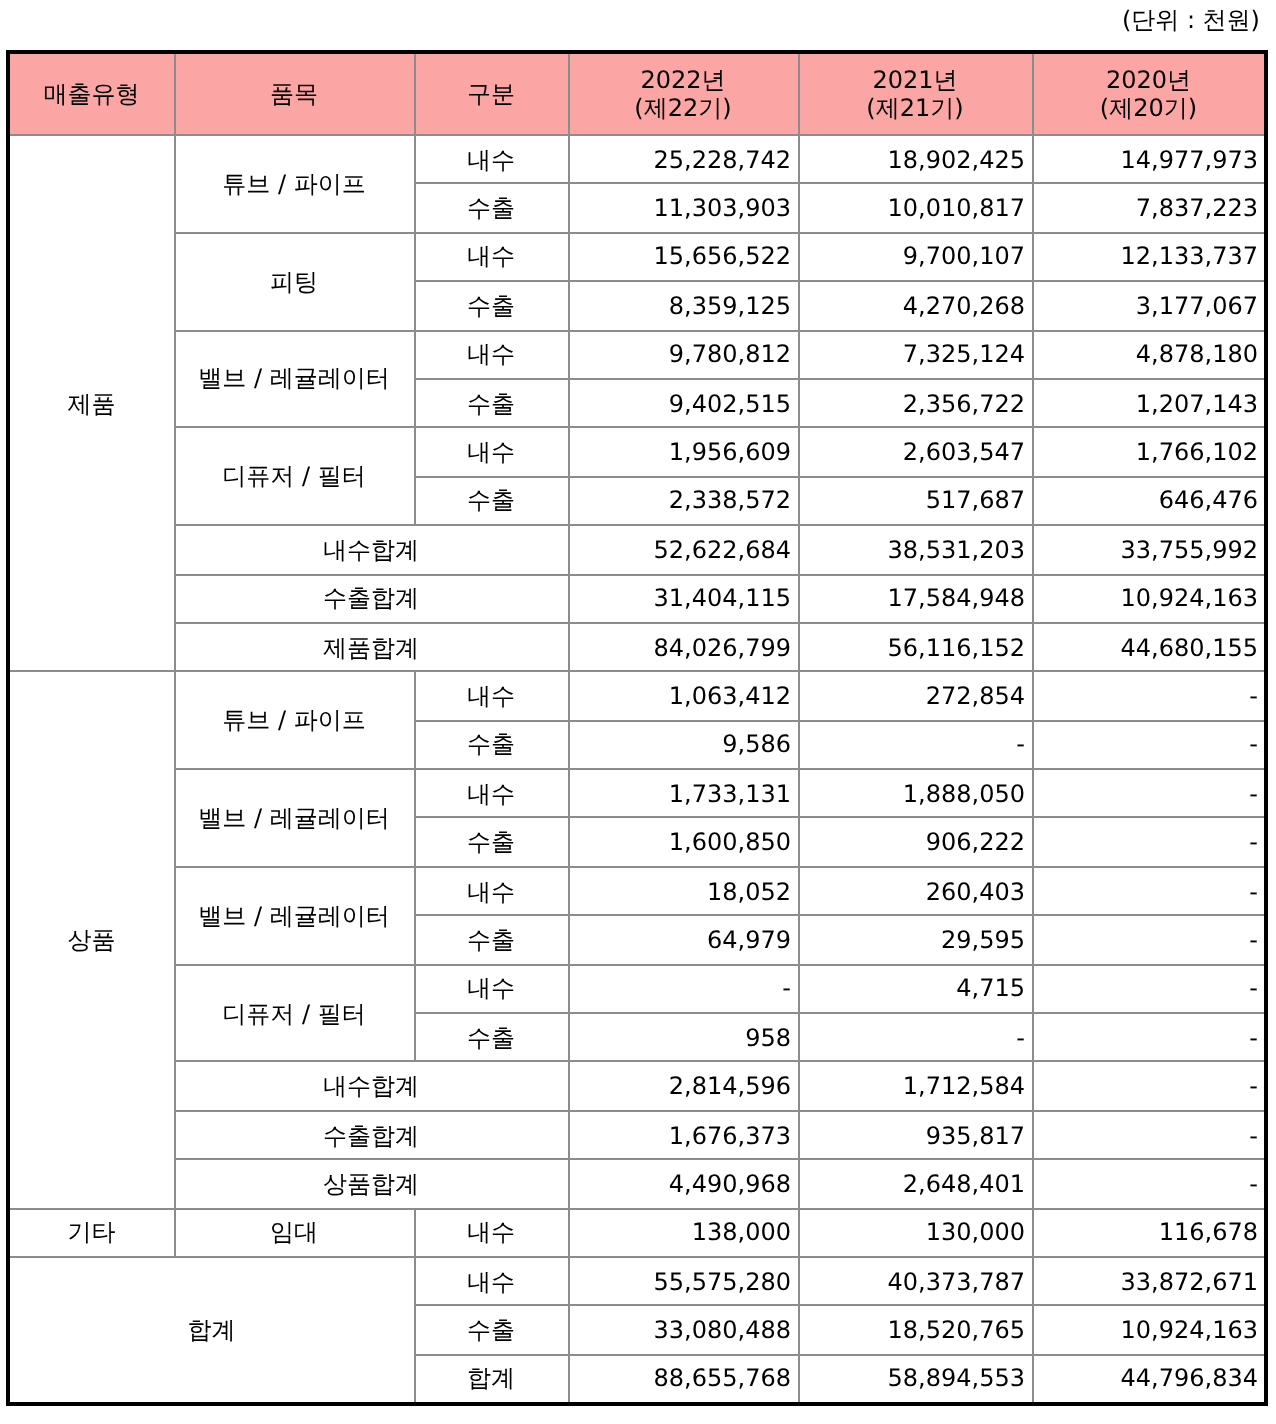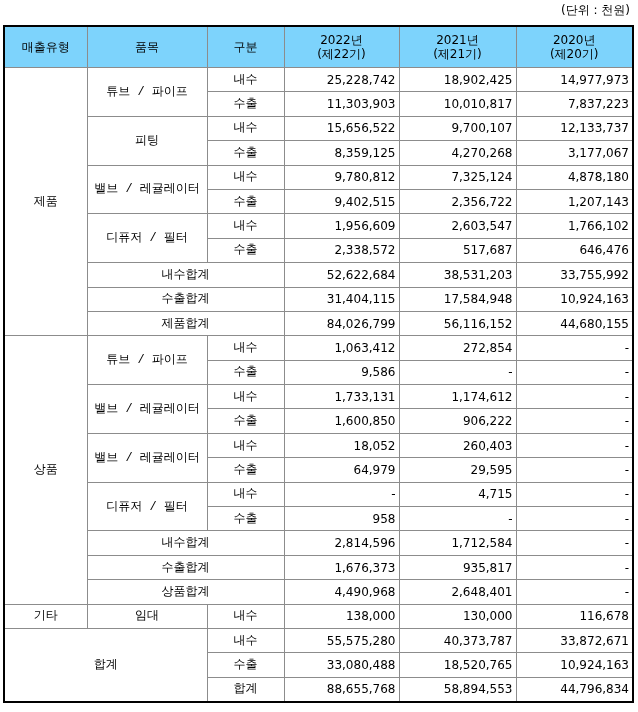--- a/index.html
+++ b/index.html
@@ -1,21 +1,21 @@
 <!DOCTYPE html>
 <html><head>
 <meta charset="utf-8">
 <style>
   html, body { margin:0; padding:0; background:#ffffff; }
   body { width:638px; height:712px; position:relative; font-family:"DejaVu Sans", sans-serif; color:#000; }
   .unit { position:absolute; top:2px; right:8px; font-size:12px; }
   table { position:absolute; left:3px; top:25px; border-collapse:collapse; table-layout:fixed; width:629px; font-size:12px; }
   th, td { border:1px solid #8c8c8c; padding:0 4px; height:23.4px; line-height:14px; }
-  th { background:#7dd3fc; font-weight:normal; text-align:center; height:40px; }
-  td.c { text-align:center;font-family:Liberation Mono, monospace; }
+  th { background:#fca5a5; font-weight:normal; text-align:center; height:40px; }
+  td.c { text-align:center; }
   td.n { text-align:right; padding-right:3px; }
   table { border:2px solid #000; }
   thead tr th { border-top:2px solid #000; }
   .yr { display:block; }
 </style>
 </head>
 <body>
 
 <div class="unit">(단위 : 천원)</div>
 
@@ -132,21 +132,21 @@
     <tr>
       <td class="c">수출</td>
       <td class="n">9,586</td>
       <td class="n">-</td>
       <td class="n">-</td>
     </tr>
     <tr>
       <td class="c" rowspan="2">밸브 / 레귤레이터</td>
       <td class="c">내수</td>
       <td class="n">1,733,131</td>
-      <td class="n">1,174,612</td>
+      <td class="n">1,888,050</td>
       <td class="n">-</td>
     </tr>
     <tr>
       <td class="c">수출</td>
       <td class="n">1,600,850</td>
       <td class="n">906,222</td>
       <td class="n">-</td>
     </tr>
     <tr>
       <td class="c" rowspan="2">밸브 / 레귤레이터</td>

